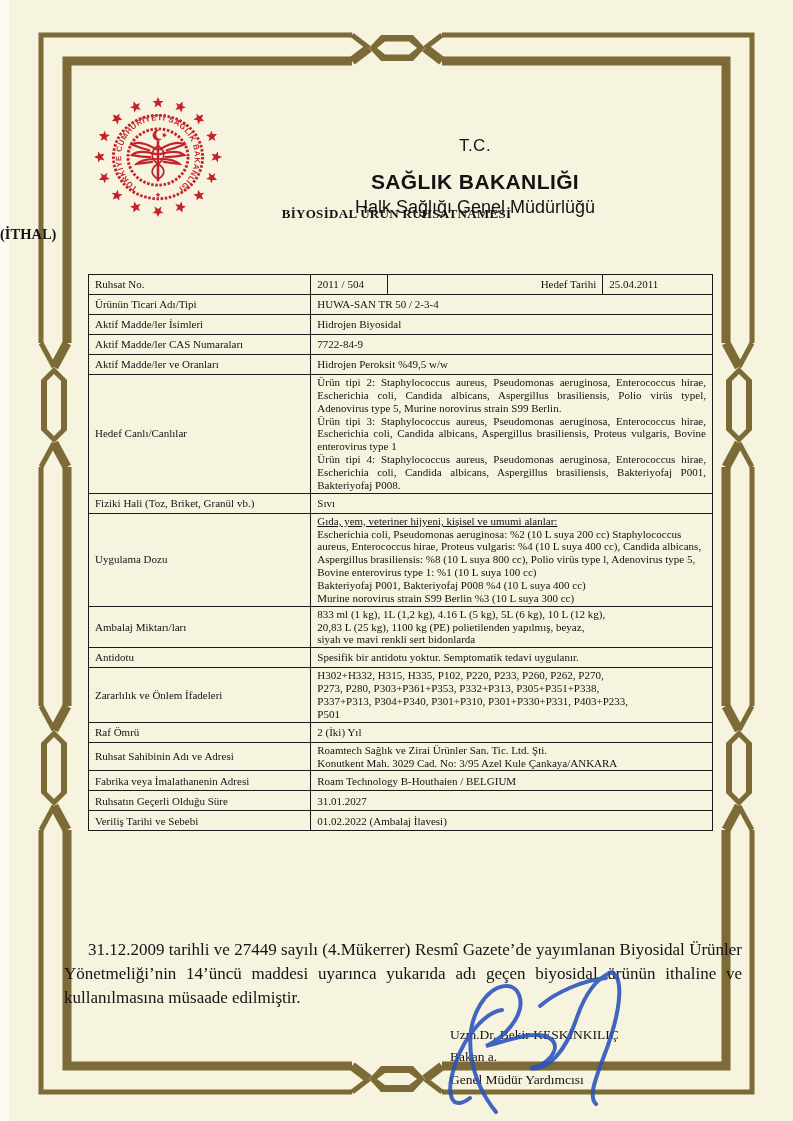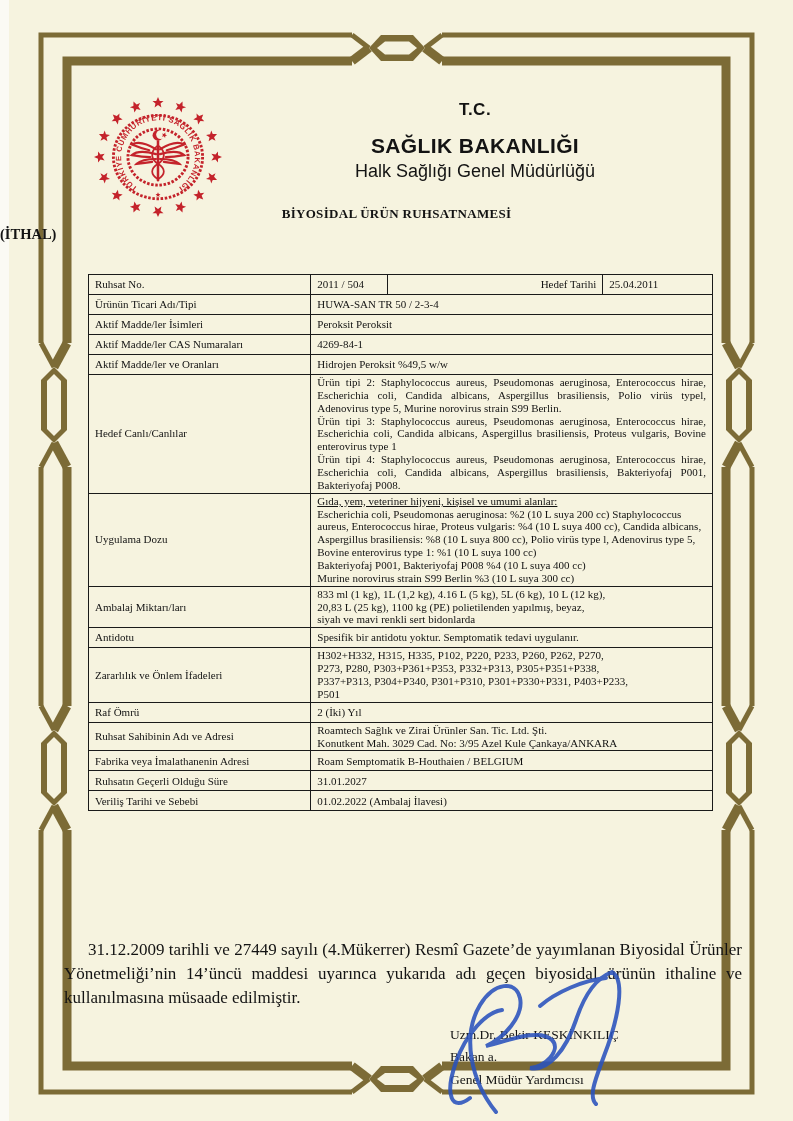--- a/index.html
+++ b/index.html
@@ -5,21 +5,21 @@
   html,body{margin:0;padding:0;}
   .page{position:relative;width:793px;height:1121px;background:#f6f3df;overflow:hidden;
         font-family:"Liberation Serif", serif;color:#131313;}
   .scan-edge-left{position:absolute;left:0;top:0;width:9px;height:1121px;background:#fbfaf4;}
   .frame{position:absolute;left:0;top:0;}
 
   
   .seal{position:absolute;left:90px;top:95px;width:136px;height:126px;}
   .ministry-block{position:absolute;left:240px;top:100px;width:470px;text-align:center;
                   font-family:"Liberation Sans", sans-serif;}
-  .tc{font-size:17px;font-weight:bold;letter-spacing:.5px;}
+  .tc{font-size:17px;font-weight:normal;letter-spacing:.5px;margin-top:36px;}
   .ministry{font-size:21px;font-weight:bold;letter-spacing:.4px;margin-top:14px;}
   .directorate{font-size:18px;margin-top:3px;}
   .doc-title{position:absolute;left:0;top:206px;width:793px;text-align:center;
              font-weight:bold;font-size:13px;letter-spacing:.3px;}
   .doc-subtitle{position:absolute;left:0;top:226px;width:793px;
                 font-weight:bold;font-size:14.5px;}
 
   
   table.cert{position:absolute;left:88px;top:274px;width:625px;border-collapse:collapse;
              font-size:11px;line-height:1.17;}
@@ -194,35 +194,39 @@
       <td>2011 / 504</td>
       <td style="text-align:right">Hedef Tarihi</td>
       <td>25.04.2011</td>
     </tr>
     <tr class="h20">
       <td class="lbl">Ürünün Ticari Adı/Tipi</td>
       <td colspan="3">HUWA-SAN TR 50 / 2-3-4</td>
     </tr>
     <tr class="h20">
       <td class="lbl">Aktif Madde/ler İsimleri</td>
-      <td colspan="3">Peroksit Peroksit</td>
+      <td colspan="3">Hidrojen Biyosidal</td>
     </tr>
     <tr class="h20">
       <td class="lbl">Aktif Madde/ler CAS Numaraları</td>
-      <td colspan="3">4269-84-1</td>
+      <td colspan="3">7722-84-9</td>
     </tr>
     <tr class="h20">
       <td class="lbl">Aktif Madde/ler ve Oranları</td>
       <td colspan="3">Hidrojen Peroksit %49,5 w/w</td>
     </tr>
     <tr>
       <td class="lbl">Hedef Canlı/Canlılar</td>
       <td colspan="3" class="val just">Ürün tipi 2: Staphylococcus aureus, Pseudomonas aeruginosa, Enterococcus hirae, Escherichia coli, Candida albicans, Aspergillus brasiliensis, Polio virüs typel, Adenovirus type 5, Murine norovirus strain S99 Berlin.
 Ürün tipi 3: Staphylococcus aureus, Pseudomonas aeruginosa, Enterococcus hirae, Escherichia coli, Candida albicans, Aspergillus brasiliensis, Proteus vulgaris, Bovine enterovirus type 1
 Ürün tipi 4: Staphylococcus aureus, Pseudomonas aeruginosa, Enterococcus hirae, Escherichia coli, Candida albicans, Aspergillus brasiliensis, Bakteriyofaj P001, Bakteriyofaj P008.</td>
+    </tr>
+    <tr class="h20">
+      <td class="lbl">Fiziki Hali (Toz, Briket, Granül vb.)</td>
+      <td colspan="3">Sıvı</td>
     </tr>
     <tr>
       <td class="lbl">Uygulama Dozu</td>
       <td colspan="3">
         <span class="u">Gıda, yem, veteriner hijyeni, kişisel ve umumi alanlar:</span>
         <span class="val just">Escherichia coli, Pseudomonas aeruginosa: %2 (10 L suya 200 cc) Staphylococcus aureus, Enterococcus hirae, Proteus vulgaris: %4 (10 L suya 400 cc), Candida albicans, Aspergillus brasiliensis: %8 (10 L suya 800 cc), Polio virüs type l, Adenovirus type 5, Bovine enterovirus type 1: %1 (10 L suya 100 cc)
 Bakteriyofaj P001, Bakteriyofaj P008 %4 (10 L suya 400 cc)
 Murine norovirus strain S99 Berlin %3 (10 L suya 300 cc)</span>
       </td>
     </tr>
@@ -247,21 +251,21 @@
       <td class="lbl">Raf Ömrü</td>
       <td colspan="3">2 (İki) Yıl</td>
     </tr>
     <tr>
       <td class="lbl">Ruhsat Sahibinin Adı ve Adresi</td>
       <td colspan="3" class="val">Roamtech Sağlık ve Zirai Ürünler San. Tic. Ltd. Şti.
 Konutkent Mah. 3029 Cad. No: 3/95 Azel Kule Çankaya/ANKARA</td>
     </tr>
     <tr class="h20">
       <td class="lbl">Fabrika veya İmalathanenin Adresi</td>
-      <td colspan="3">Roam Semptomatik B-Houthaien / BELGIUM</td>
+      <td colspan="3">Roam Technology B-Houthaien / BELGIUM</td>
     </tr>
     <tr class="h20">
       <td class="lbl">Ruhsatın Geçerli Olduğu Süre</td>
       <td colspan="3">31.01.2027</td>
     </tr>
     <tr class="h20">
       <td class="lbl">Veriliş Tarihi ve Sebebi</td>
       <td colspan="3">01.02.2022 (Ambalaj İlavesi)</td>
     </tr>
   </tbody>

